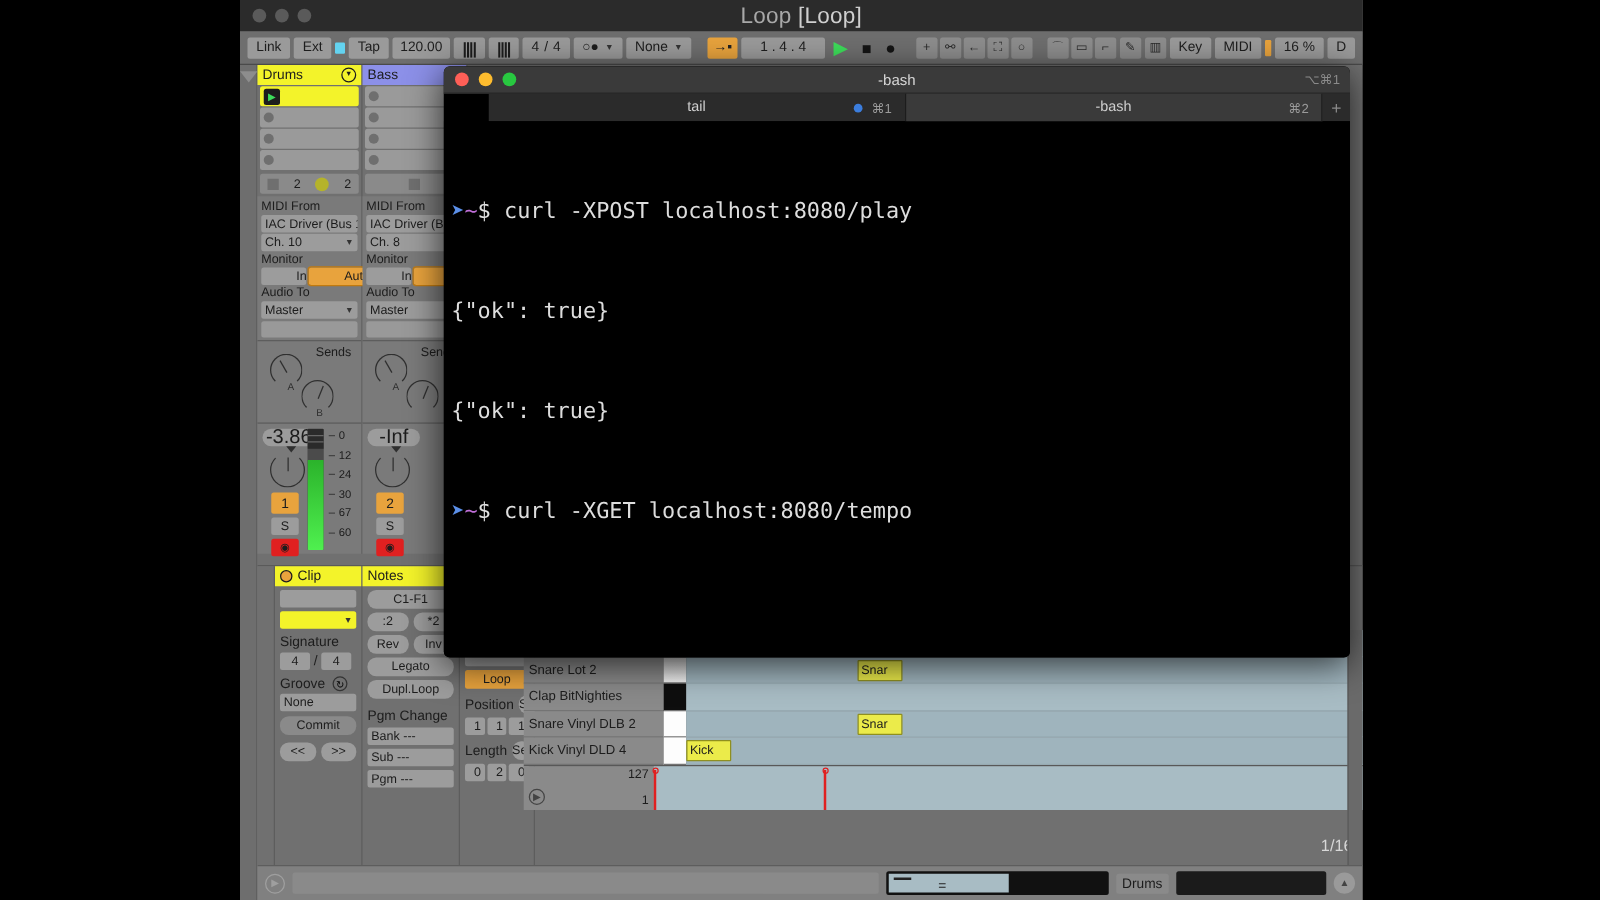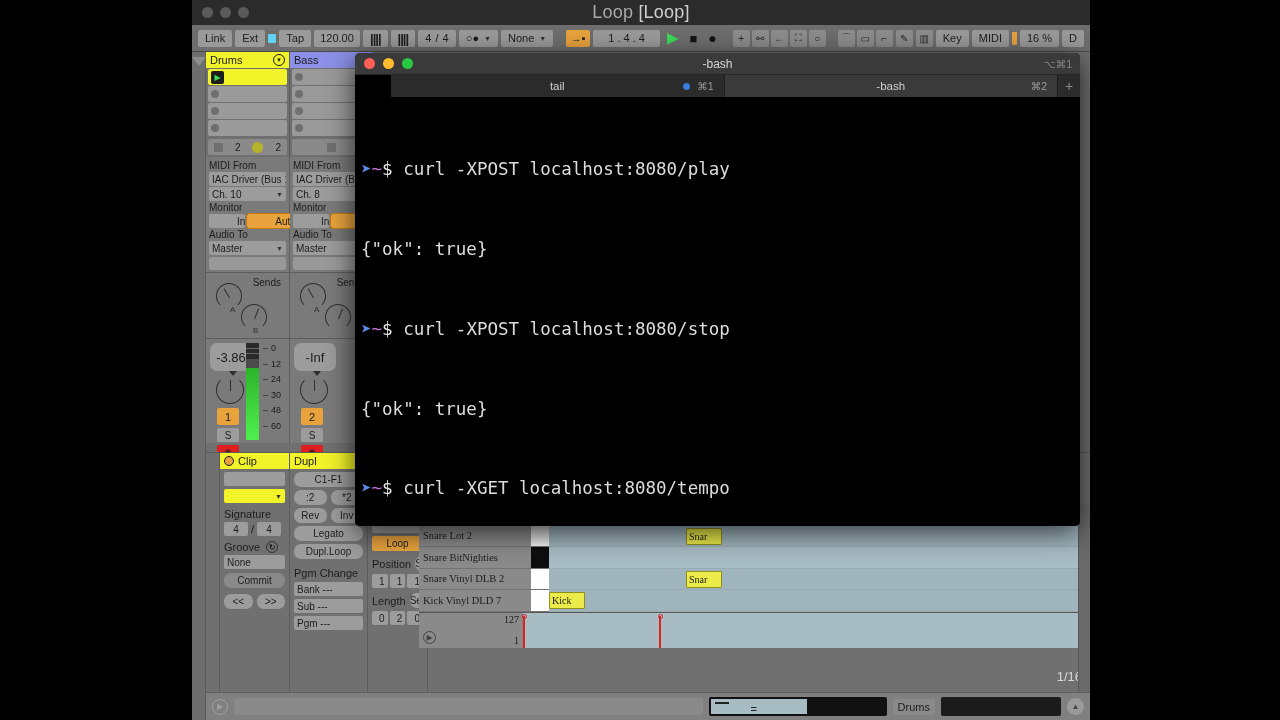--- a/index.html
+++ b/index.html
@@ -133,22 +133,22 @@
   .knob-a:after{ transform:rotate(-30deg); }
   .knob-b{ position:absolute; left:35px; top:31px; }
   .knob-b:after{ transform:rotate(22deg); }
   .knob-tag{ position:absolute; font-size:8px; color:#2f2f2f; }
 
   .mixer-block {
     background:#7a7a7a; border-top:1px solid #5d5d5d; height:105px;
     position:relative; padding:4px;
   }
   .vol-pill {
-    background:#9c9c9c; border-radius:7px; font-size:13px; color:#1c1c1c;
-    height:28px; width:42px; display:flex; align-items:center; justify-content:center;
+    background:#9c9c9c; border-radius:7px; font-size:16px; color:#1c1c1c;
+    height:14px; width:42px; display:flex; align-items:center; justify-content:center;
   }
   .pan-knob {
     width:28px;height:28px;border-radius:50%;border:1.4px solid #2f2f2f;
     border-top-color:transparent; position:relative; margin:5px 0 0 6px;
   }
   .pan-knob:after{content:'';position:absolute;left:50%;top:3px;width:1.3px;height:11px;background:#2f2f2f;}
   .pan-knob:before{content:'';position:absolute;left:48%;top:-6px;width:0;height:0;
     border-left:4px solid transparent;border-right:4px solid transparent;border-top:5px solid #2f2f2f;}
   .num-btn {
     width:22px;height:17px;background:#e8a33d;border-radius:2px;
@@ -193,21 +193,21 @@
   .p-field { background:#9c9c9c; border-radius:2px; height:14px; font-size:10px;
     color:#1c1c1c; display:flex; align-items:center; padding:0 3px;}
   .p-lbl { font-size:11px; color:#1c1c1c; }
   .pill { background:#8a8a8a; border-radius:7px; height:15px; font-size:10px;
     color:#1c1c1c; display:flex; align-items:center; justify-content:center;}
   .pill.lite { background:#9c9c9c; }
   .amber-pill { background:#e8a33d; border-radius:2px; height:15px; font-size:10px;
     color:#1c1c1c; display:flex; align-items:center; justify-content:center;}
 
   
-  #drum-editor { position:absolute; left:213px; bottom:28px; width:672px; top:452px;font-family:Liberation Serif, serif; }
+  #drum-editor { position:absolute; left:213px; bottom:28px; width:672px; top:452px; }
   .dr-row { display:flex; height:21.5px; align-items:stretch; }
   .dr-name { width:112px; background:#8a8a8a; border-bottom:1px solid #747474;
     font-size:10.5px; color:#1c1c1c; display:flex; align-items:center; padding-left:4px;}
   .dr-key { width:18px; border-bottom:1px solid #747474; }
   .dr-lane { flex:1; background:#a8bcc4; border-bottom:1px solid #97aab2; position:relative;}
   .dr-lane.alt { background:#9fb4bd; }
   .note {
     position:absolute; top:2px; height:17px; background:#ebeb4a; border:1px solid #8f8f20;
     border-radius:1px; font-size:10px; color:#1c1c1c; padding-left:2px; line-height:16px;
     overflow:hidden;
@@ -421,21 +421,21 @@
               <div>
                   <s></s>
                   <span>24</span>
                 </div>
               <div>
                   <s></s>
                   <span>30</span>
                 </div>
               <div>
                   <s></s>
-                  <span>48</span>
+                  <span>67</span>
                 </div>
               <div>
                   <s></s>
                   <span>60</span>
                 </div>
             </div>
           </div>
         </div>
 
         <div class="track">
@@ -520,21 +520,21 @@
             <div class="pill" style="margin-top:4px">Commit</div>
             <div style="display:flex;gap:4px;margin-top:6px">
               <span class="pill lite" style="flex:1">&lt;&lt;</span>
               <span class="pill lite" style="flex:1">&gt;&gt;</span>
             </div>
           </div>
         </div>
 
         <div class="panel-col" style="width:78px">
           <div class="panel-hdr">
-            <span>Dupl</span>
+            <span>Notes</span>
           </div>
           <div style="padding:3px 4px;display:flex;flex-direction:column;gap:3px">
             <div class="pill lite">C1-F1</div>
             <div style="display:flex;gap:4px">
               <span class="pill lite" style="flex:1">:2</span>
               <span class="pill lite" style="flex:1">*2</span>
             </div>
             <div style="display:flex;gap:4px">
               <span class="pill lite" style="flex:1">Rev</span>
               <span class="pill lite" style="flex:1">Inv</span>
@@ -589,33 +589,33 @@
           </div>
         </div>
         <div class="dr-row">
           <div class="dr-name">Snare Lot 2</div>
           <div class="dr-key" style="background:linear-gradient(to bottom,#c8c8c8,#f5f5f5)"></div>
           <div class="dr-lane alt">
             <div class="note" style="left:137px;width:36px">Snar</div>
           </div>
         </div>
         <div class="dr-row">
-          <div class="dr-name">Snare BitNighties</div>
+          <div class="dr-name">Clap BitNighties</div>
           <div class="dr-key" style="background:#0e0e0e"></div>
           <div class="dr-lane"></div>
         </div>
         <div class="dr-row">
           <div class="dr-name">Snare Vinyl DLB 2</div>
           <div class="dr-key" style="background:#fdfdfd"></div>
           <div class="dr-lane alt">
             <div class="note" style="left:137px;width:36px">Snar</div>
           </div>
         </div>
         <div class="dr-row">
-          <div class="dr-name">Kick Vinyl DLD 7</div>
+          <div class="dr-name">Kick Vinyl DLD 4</div>
           <div class="dr-key" style="background:#fdfdfd"></div>
           <div class="dr-lane alt">
             <div class="note" style="left:0;width:36px">Kick</div>
           </div>
         </div>
 
         <div id="velocity-lane">
           <div class="vel-left">
             <span style="position:absolute;right:4px;top:1px">127</span>
             <span style="position:absolute;right:4px;bottom:2px">1</span>
@@ -671,21 +671,20 @@
     <div class="term-tab active">
       <span>-bash</span>
       <span class="kb">⌘2</span>
     </div>
     <div id="term-add">+</div>
   </div>
 
   <div id="term-body">
     <div><span class="pr-arrow">➤</span><span class="pr-tilde">~</span><span class="pr-dollar">$ </span><span>curl -XPOST localhost:8080/play</span></div>
     <div>{"ok": true}</div>
-    <div><span class="pr-arrow">➤</span><span class="pr-tilde">~</span><span class="pr-dollar">$ </span><span>curl -XPOST localhost:8080/stop</span></div>
     <div>{"ok": true}</div>
     <div><span class="pr-arrow">➤</span><span class="pr-tilde">~</span><span class="pr-dollar">$ </span><span>curl -XGET localhost:8080/tempo</span></div>
     
     
     
     
   </div>
 </div>
 
 </body></html>

